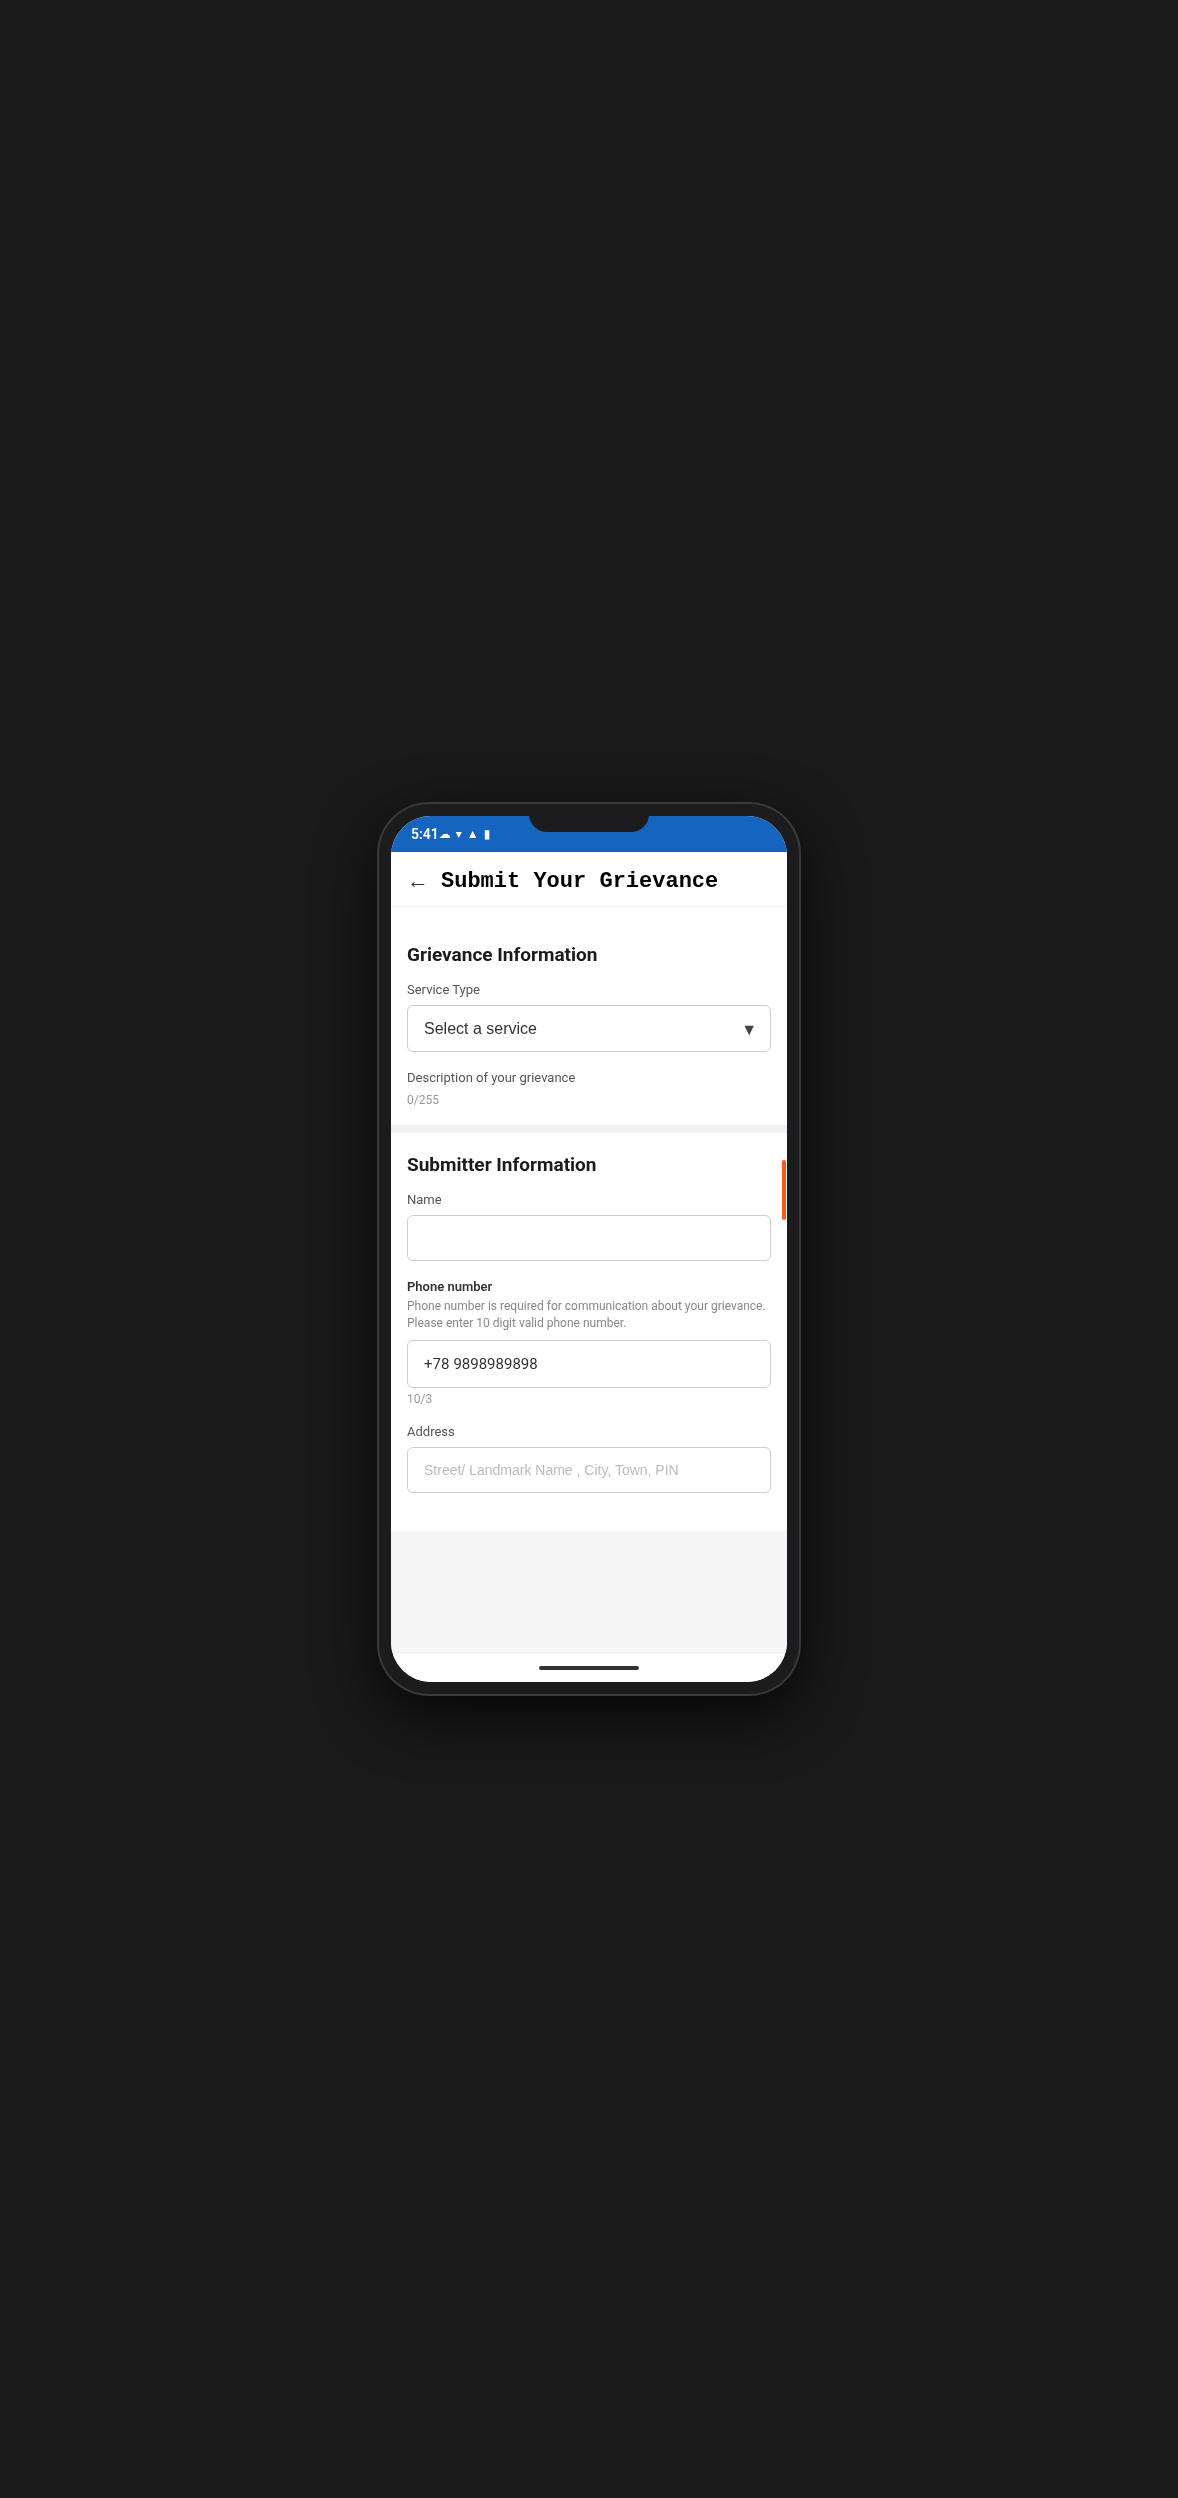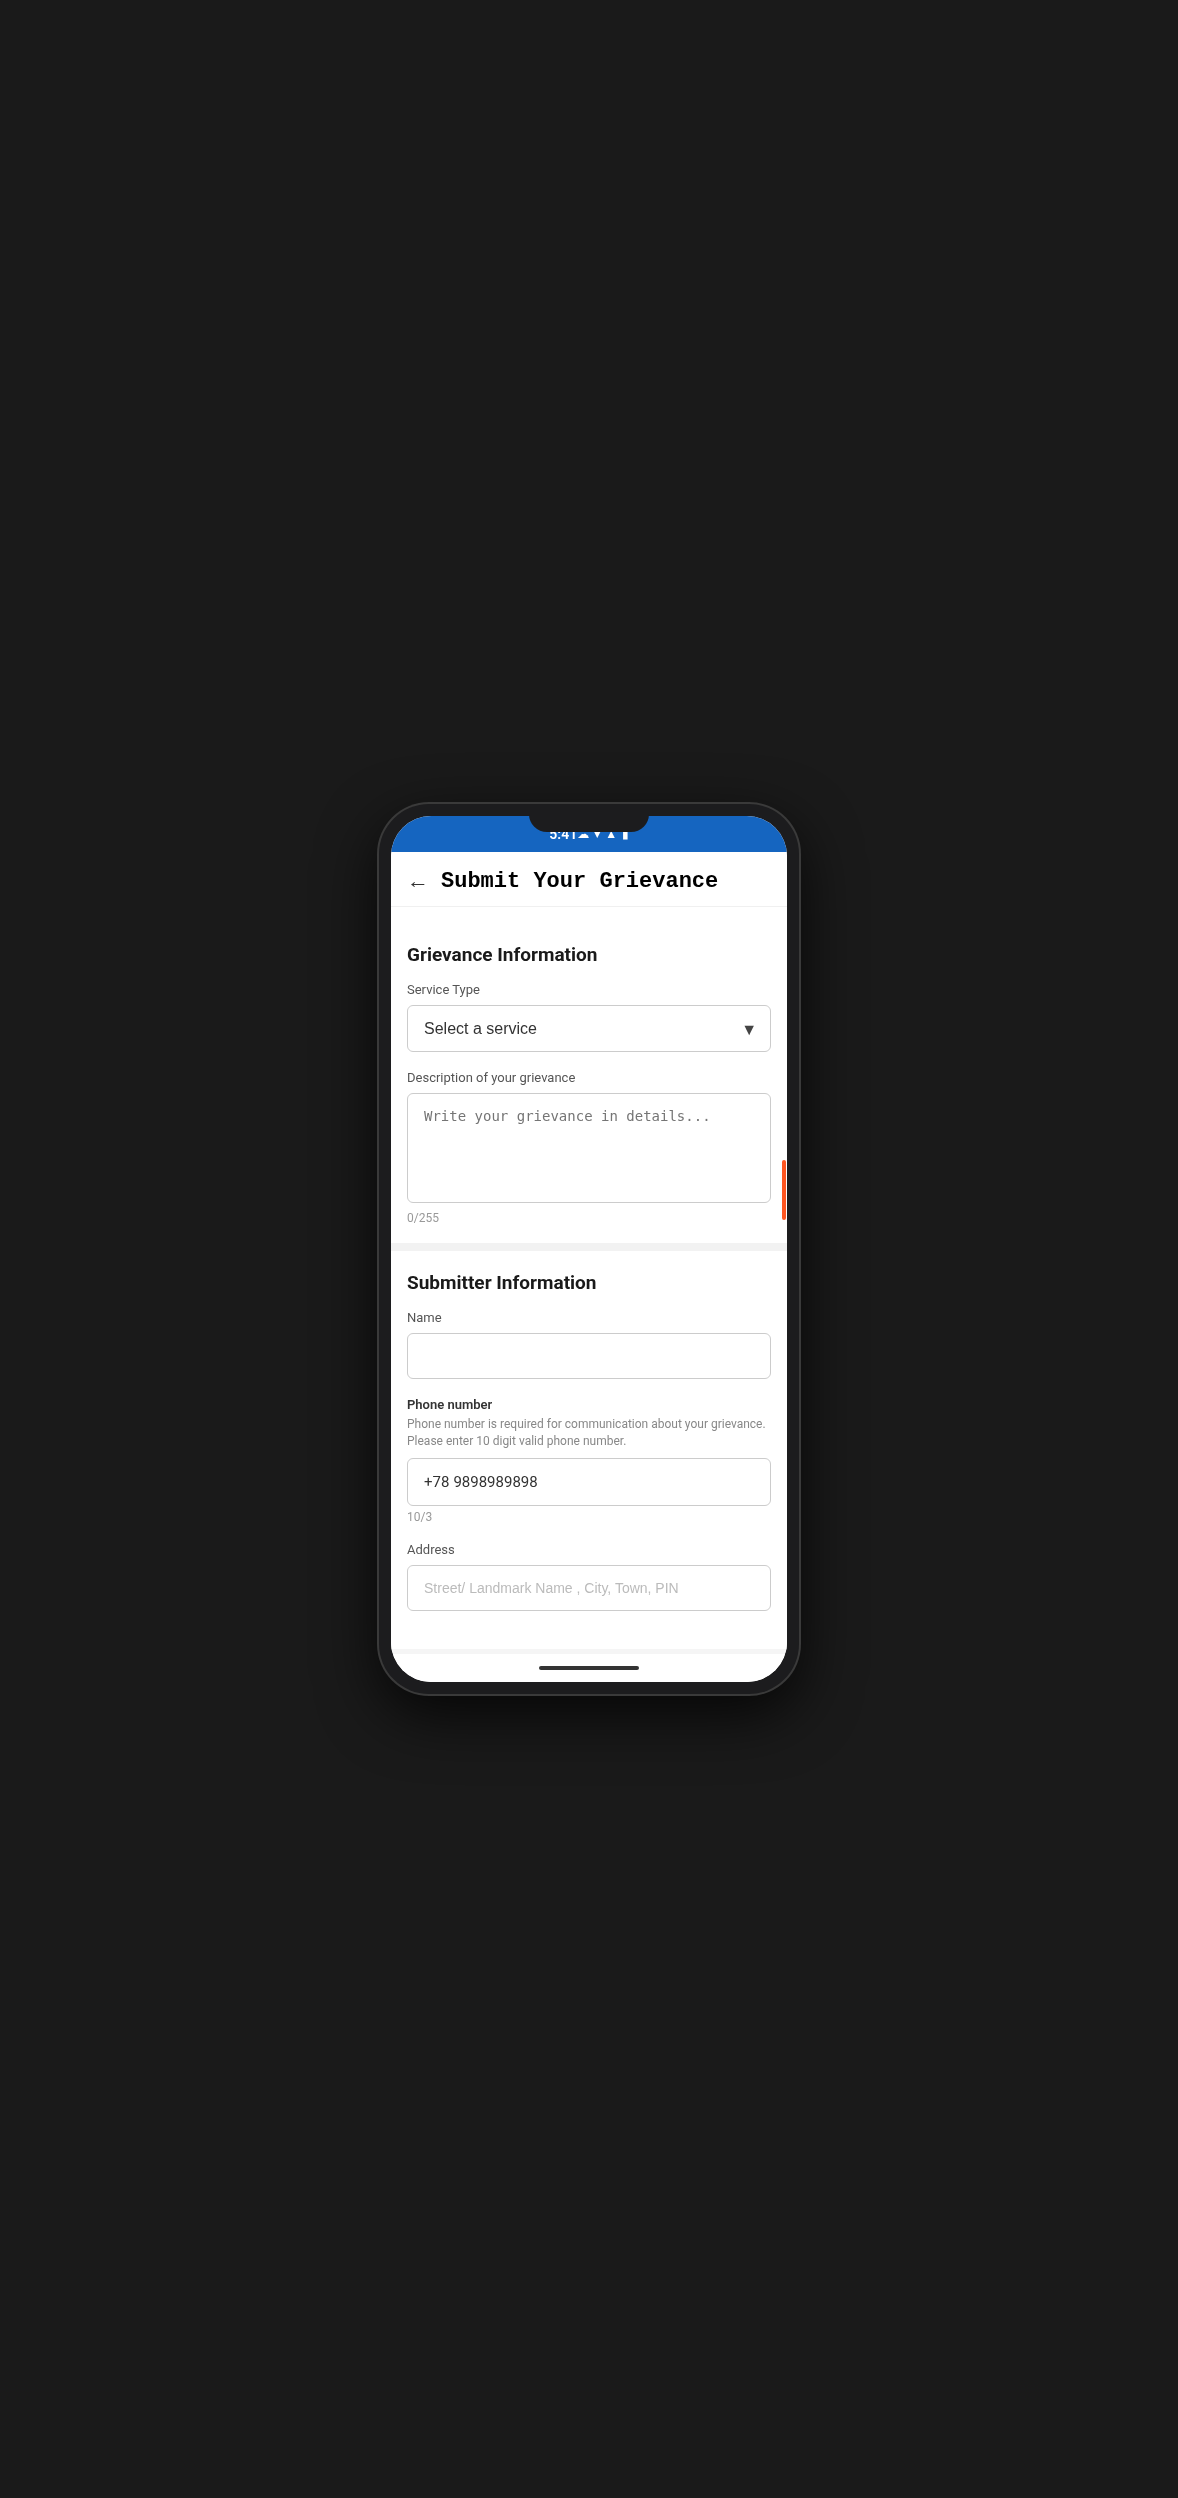--- a/index.html
+++ b/index.html
@@ -50,21 +50,21 @@
       display: flex;
       flex-direction: column;
     }
 
     
     .status-bar {
       background: #1565C0;
       height: 36px;
       display: flex;
       align-items: center;
-      justify-content: center;
+      justify-content: flex-start;
       padding: 0 20px;
       flex-shrink: 0;
     }
 
     .status-time {
       color: white;
       font-size: 14px;
       font-weight: 600;
     }
 
@@ -317,21 +317,20 @@
                 <option>Sanitation</option>
                 <option>Other</option>
               </select>
               <span class="select-arrow">▼</span>
             </div>
           </div>
 
 
           <div class="form-group">
             <label class="form-label">Description of your grievance</label>
-            <textarea class="textarea-input" placeholder="Write your grievance in details..." style=""></textarea>
             <div class="char-count">0/255</div>
           </div>
         </div>
 
         <div class="divider"></div>
 
         <div class="section-block">
           <div class="section-title">Submitter Information</div>
 
           <div class="form-group">

